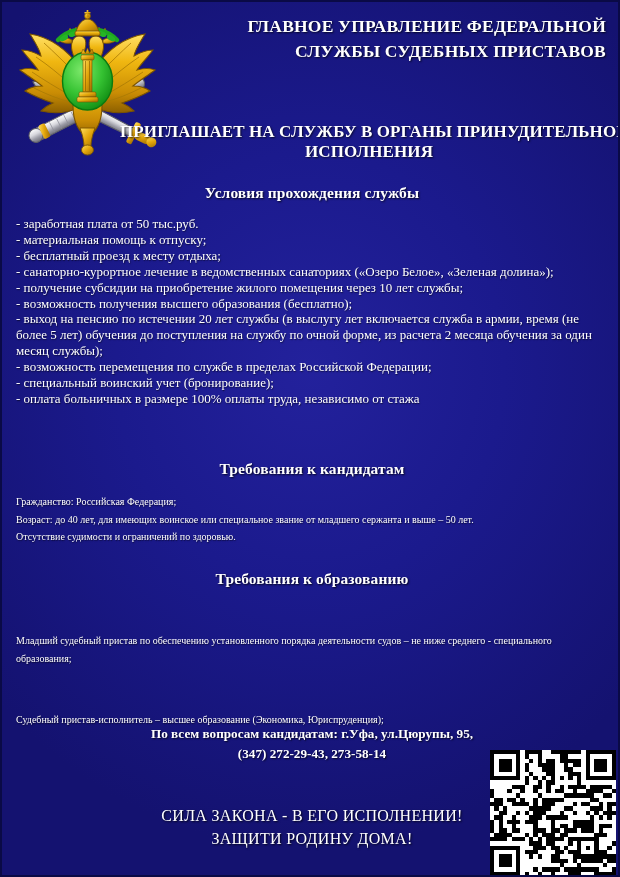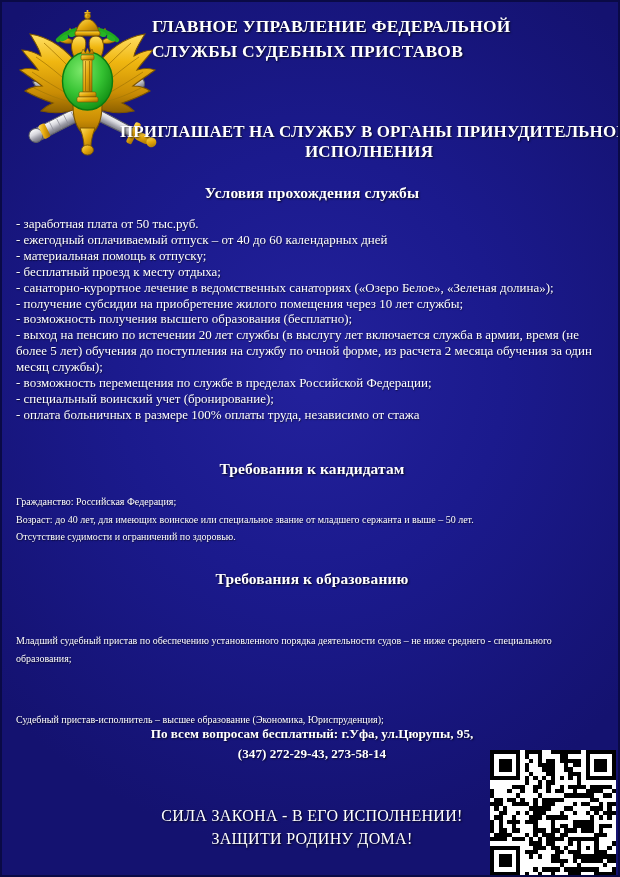--- a/index.html
+++ b/index.html
@@ -32,24 +32,24 @@
   }
   #emblem {
     position: absolute;
     left: 8px;
     top: 8px;
     width: 155px;
     height: 160px;
   }
   #org-title {
     position: absolute;
-    left: 150px;
+    left: 138px;
     top: 12px;
     width: 466px;
-    text-align: left;
+    text-align: right;
     font-size: 17.5px;
     font-weight: bold;
     line-height: 25px;
     letter-spacing: 0.2px;
     text-shadow: 1px 1px 2px rgba(0,0,0,0.75);
   }
   #org-title .ln { display: block; white-space: nowrap; }
 
   #invite {
     position: absolute;
@@ -286,21 +286,20 @@
     <div id="invite">
       <span class="ln">ПРИГЛАШАЕТ НА СЛУЖБУ В ОРГАНЫ ПРИНУДИТЕЛЬНОГО</span>
       <span class="ln">ИСПОЛНЕНИЯ</span>
     </div>
   </div>
 
   <div id="sec-conditions">
     <div class="section-head">Условия прохождения службы</div>
     <ul class="body-list" id="list-conditions">
       <li>- заработная плата от 50 тыс.руб.</li>
-      <li>- ежегодный оплачиваемый отпуск – от 40 до 60 календарных дней</li>
       <li>- материальная помощь к отпуску;</li>
       <li>- бесплатный проезд к месту отдыха;</li>
       <li>- санаторно-курортное лечение в ведомственных санаториях («Озеро Белое», «Зеленая долина»);</li>
       <li>-  получение субсидии на приобретение жилого помещения через 10 лет службы;</li>
       <li>- возможность получения высшего образования (бесплатно);</li>
       <li>- выход на пенсию по истечении 20 лет службы (в выслугу лет включается служба в армии, время (не более 5 лет) обучения до поступления на службу по очной форме, из расчета 2 месяца обучения за один месяц службы);</li>
       <li>- возможность перемещения по службе в пределах Российской Федерации;</li>
       <li>- специальный воинский учет (бронирование);</li>
       <li>- оплата больничных в размере 100% оплаты труда, независимо от стажа</li>
     </ul>
@@ -317,21 +316,21 @@
 
   <div id="sec-education">
     <div class="section-head">Требования к образованию</div>
     <div id="education-body">
       <div class="para">Младший судебный пристав по обеспечению установленного порядка деятельности судов – не ниже среднего - специального образования;</div>
       <div class="para">Судебный пристав-исполнитель – высшее образование (Экономика, Юриспруденция);</div>
     </div>
   </div>
 
   <div id="contacts">
-    <span class="ln">По всем вопросам бесплатный: г.Уфа, ул.Цюрупы, 95,</span>
+    <span class="ln">По всем вопросам кандидатам: г.Уфа, ул.Цюрупы, 95,</span>
     <span class="ln">(347) 272-29-43, 273-58-14</span>
   </div>
 
   <div id="slogan">
     <span class="ln">СИЛА ЗАКОНА - В ЕГО ИСПОЛНЕНИИ!</span>
     <span class="ln">ЗАЩИТИ РОДИНУ ДОМА!</span>
   </div>
 
   <div id="qr">
     <svg viewBox="0 0 29 29" shape-rendering="crispEdges" aria-hidden="true">

